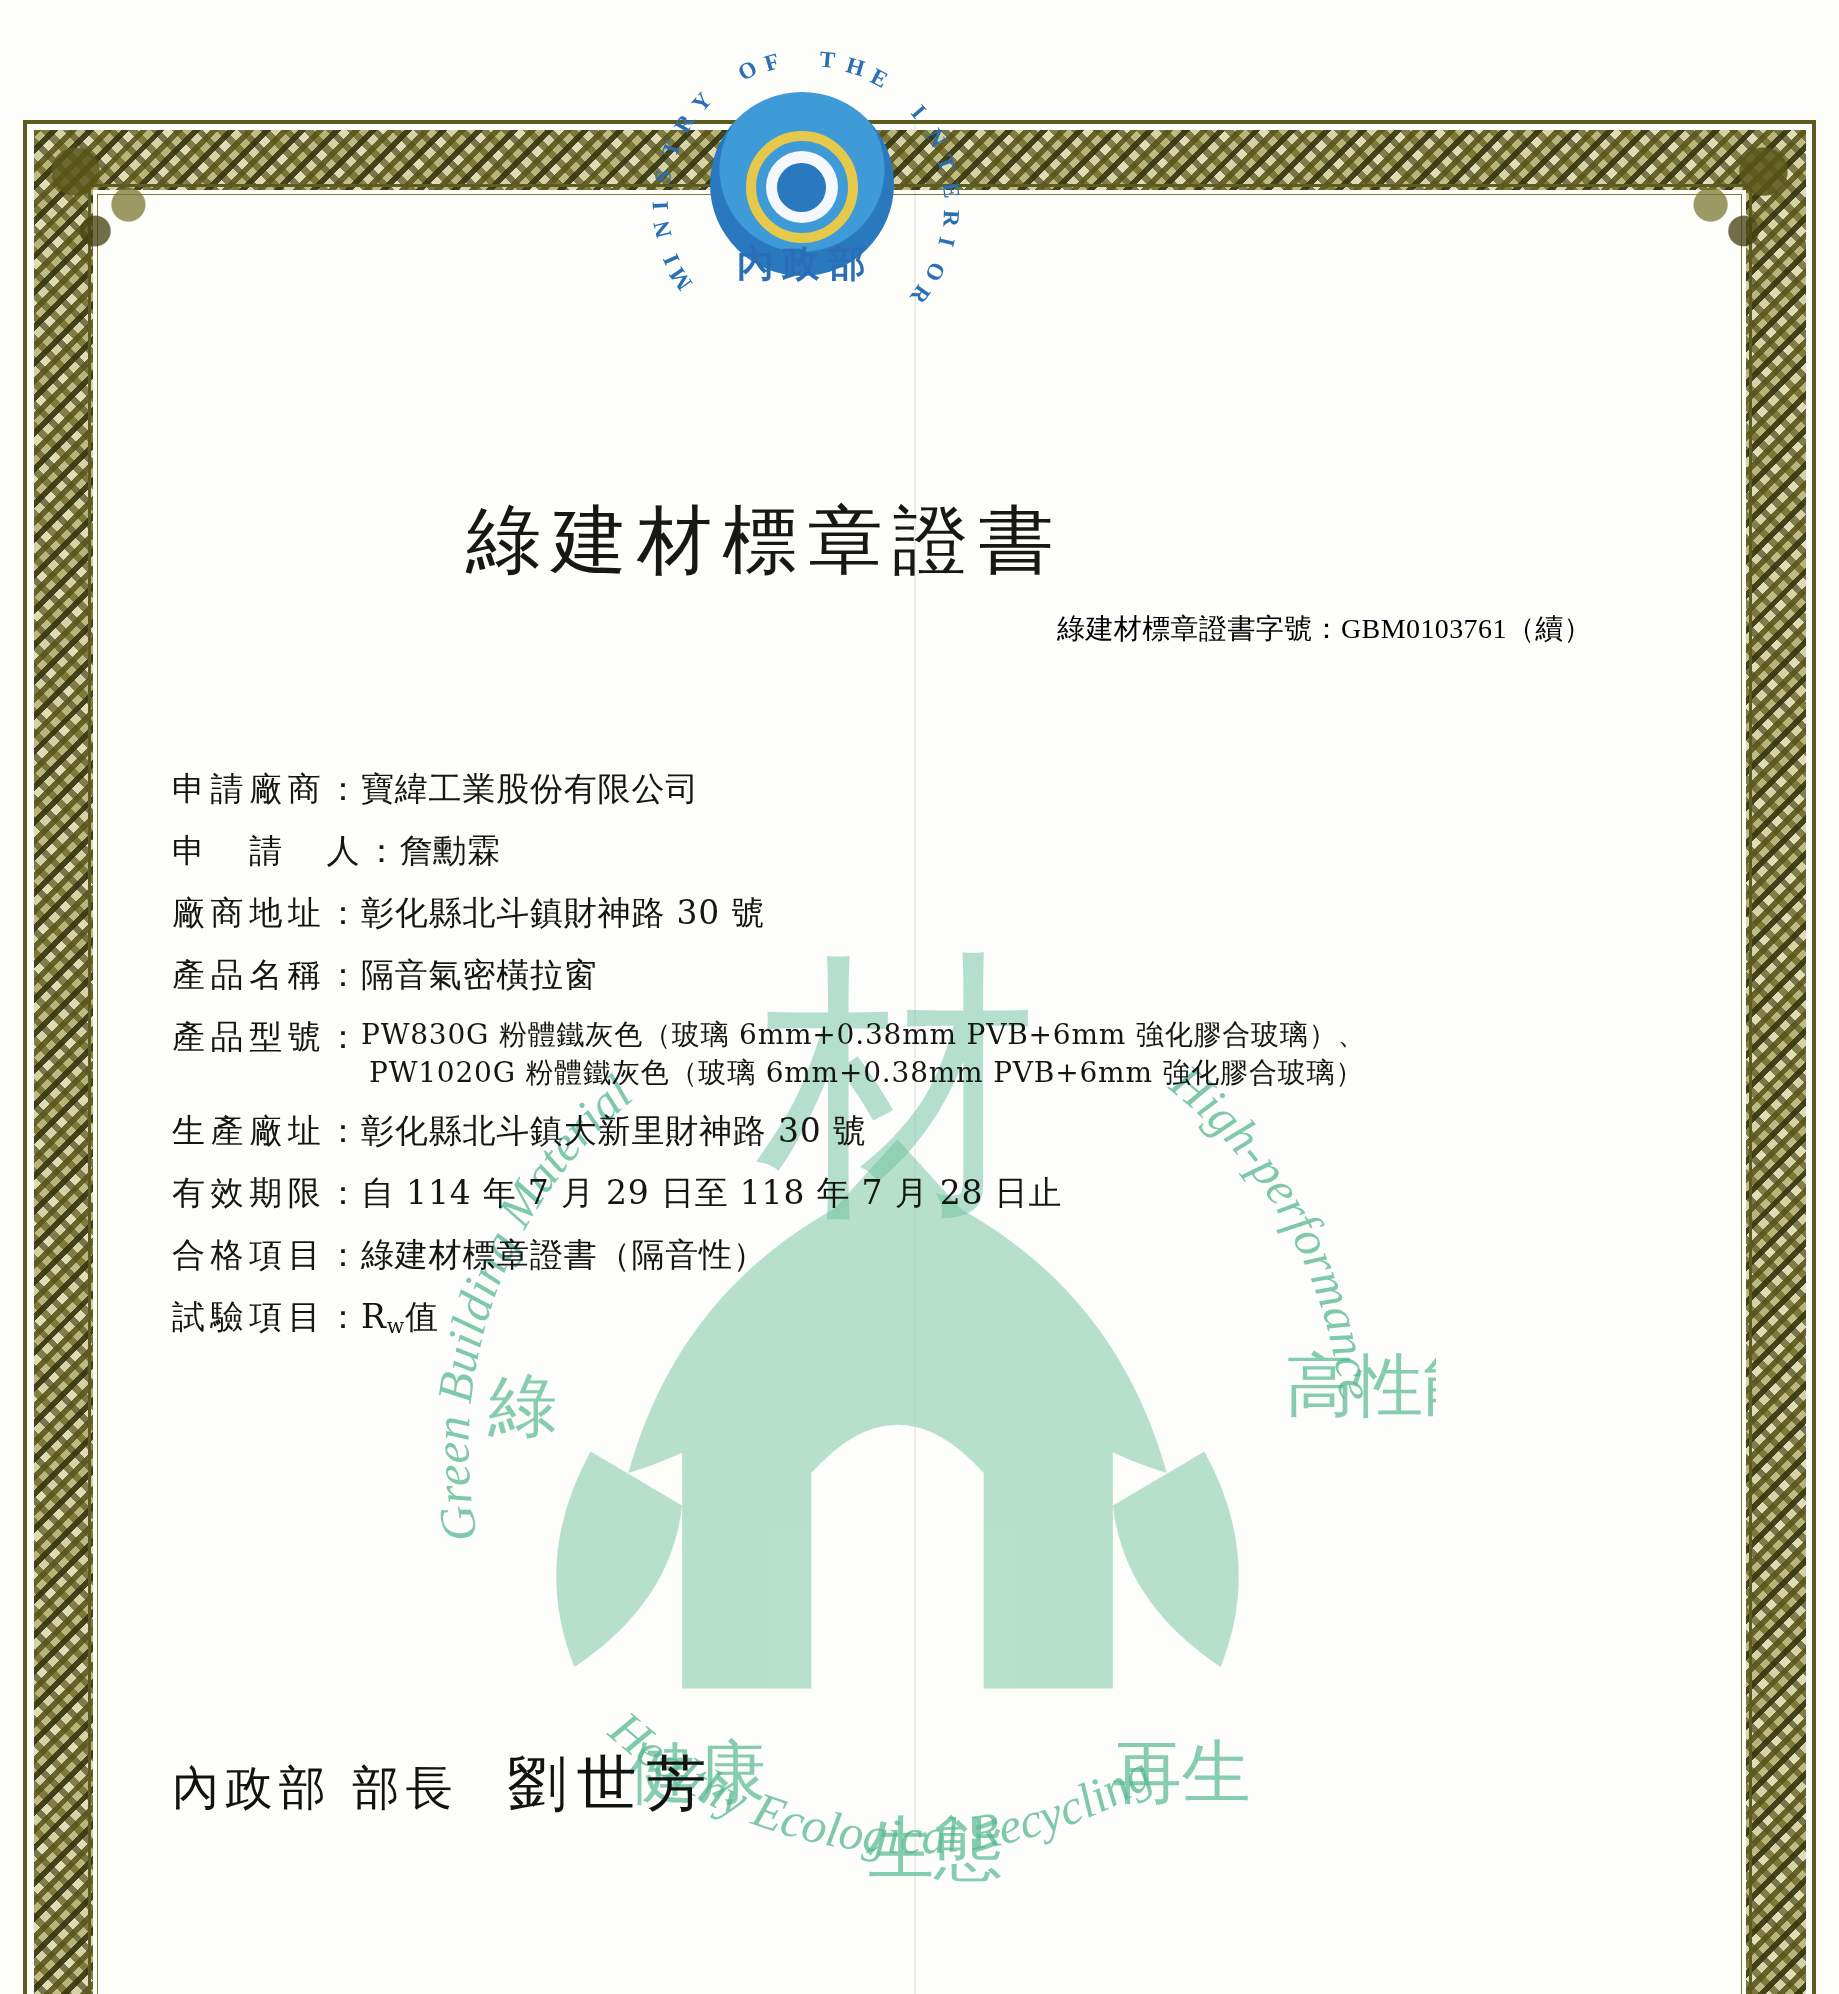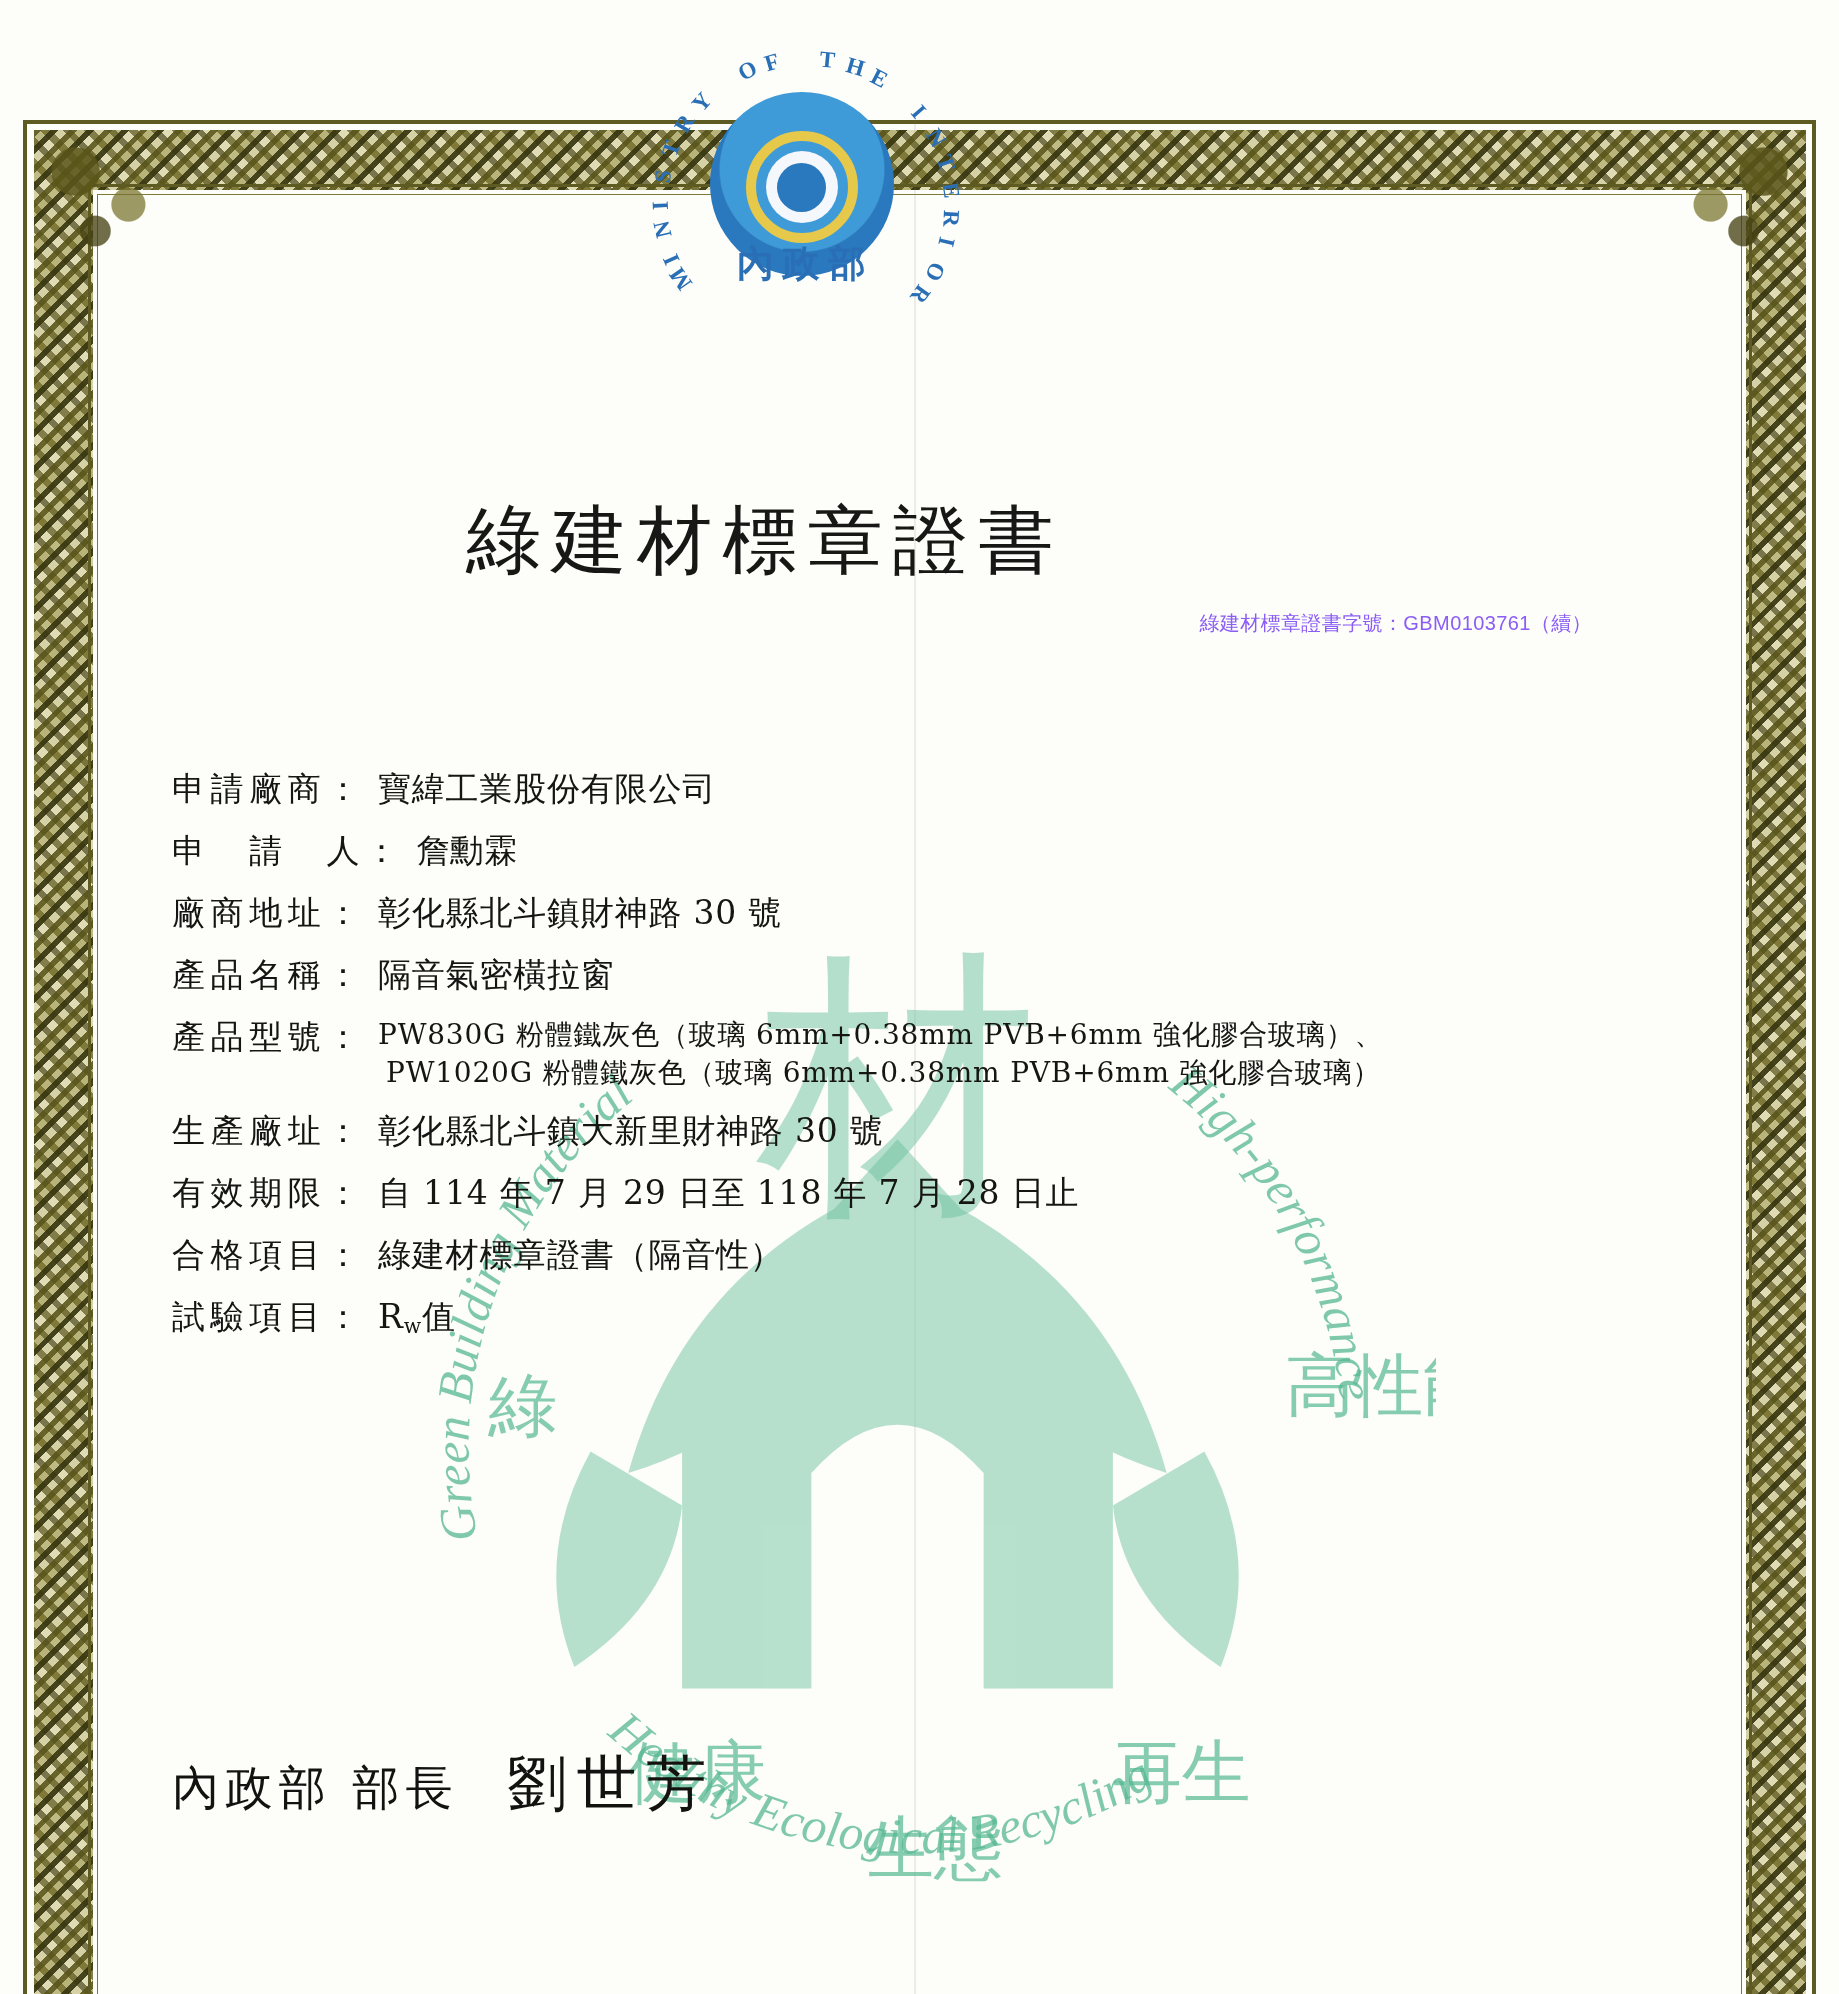--- a/index.html
+++ b/index.html
@@ -187,24 +187,24 @@
     text-align: center;
     font-size: 75px;
     letter-spacing: 10.4px;
     color: #171715;
     font-family: "DejaVu Serif", serif;
   }
   .cert-number {
     position: absolute;
     right: 247px;
     top: 610px;
-    font-size: 20px;
-    color: #8b5cf6;
+    font-size: 28px;
+    color: #000000;
     letter-spacing: 0.4px;
-    font-family: Liberation Sans, sans-serif;
+    font-family: Liberation Serif, serif;
   }
 
   
   .fields {
     position: absolute;
     left: 172px;
     top: 770px;
     width: 1516px;
   }
   .field-row {
@@ -223,21 +223,20 @@
   }
   .field-colon {
     flex: 0 0 auto;
     padding: 0 1.6px 0 0;
     font-family: "DejaVu Serif", serif;
   }
   .field-value {
     flex: 1 1 auto;
     letter-spacing: 0.8px;
     font-family: "DejaVu Serif", serif;
-    margin-left: 17px;
   }
   .model-line {
     display: block;
     white-space: nowrap;
     font-size: 28px;
   }
   .model-line + .model-line {
     margin-top: 5.6px;
     padding-left: 8px;
   }

